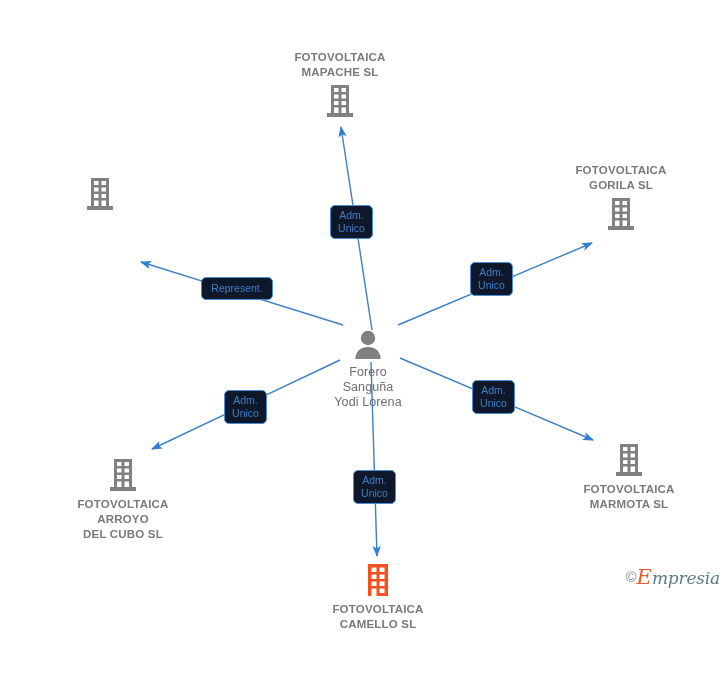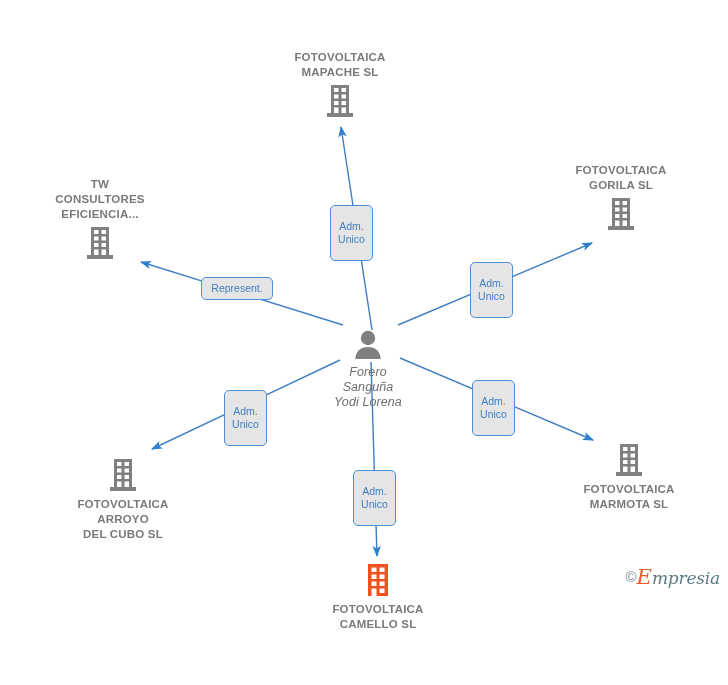--- a/index.html
+++ b/index.html
@@ -52,26 +52,26 @@
     margin: 0 auto;
     line-height: 0;
   }
   .node.label-top .node-label { margin-bottom: 4px; }
   .node.label-bottom .node-label { margin-top: 5px; }
 
   .edge-label {
     position: absolute;
     border: 1px solid #4a8fdc;
     border-radius: 5px;
-    background: #e5e5e5;
+    background: #0f172a;
     color: #3f7fc4;
     font-size: 10.5px;
     line-height: 13px;
     text-align: center;
-    padding: 14px 6px;
+    padding: 3px 6px;
     white-space: pre-line;
     box-sizing: border-box;
   }
 
   .watermark {
     position: absolute;
     right: 8px;
     bottom: 8px;
     font-size: 17px;
     line-height: 20px;
@@ -155,40 +155,37 @@
         <rect x="15.5" y="10.5" width="4.5" height="4" fill="#ffffff"></rect>
         <rect x="8" y="17" width="4.5" height="4" fill="#ffffff"></rect>
         <rect x="15.5" y="17" width="4.5" height="4" fill="#ffffff"></rect>
         <rect x="8" y="23.5" width="4.5" height="5.5" fill="#ffffff"></rect>
         <rect x="15.5" y="23.5" width="4.5" height="5.5" fill="#ffffff"></rect>
       </svg>
     </span>
   </div>
 
   <div class="node label-top" style="left:100px; top:177px;">
-    <div class="node-label">TW
-CONSULTORES
-EFICIENCIA...</div>
-    <span class="node-icon">
-      <svg width="28" height="34" viewBox="0 0 28 34">
-        <rect x="5" y="1" width="18" height="28" fill="#808080"></rect>
-        <rect x="1" y="29" width="26" height="4" fill="#808080"></rect>
-        <rect x="8" y="4" width="4.5" height="4" fill="#ffffff"></rect>
-        <rect x="15.5" y="4" width="4.5" height="4" fill="#ffffff"></rect>
-        <rect x="8" y="10.5" width="4.5" height="4" fill="#ffffff"></rect>
-        <rect x="15.5" y="10.5" width="4.5" height="4" fill="#ffffff"></rect>
-        <rect x="8" y="17" width="4.5" height="4" fill="#ffffff"></rect>
-        <rect x="15.5" y="17" width="4.5" height="4" fill="#ffffff"></rect>
-        <rect x="8" y="23.5" width="4.5" height="5.5" fill="#ffffff"></rect>
-        <rect x="15.5" y="23.5" width="4.5" height="5.5" fill="#ffffff"></rect>
-      </svg>
-    </span>
-  </div>
-
-  <div class="node label-bottom" style="left:368px; top:330px;font-style:italic;">
+    <span class="node-icon">
+      <svg width="28" height="34" viewBox="0 0 28 34">
+        <rect x="5" y="1" width="18" height="28" fill="#808080"></rect>
+        <rect x="1" y="29" width="26" height="4" fill="#808080"></rect>
+        <rect x="8" y="4" width="4.5" height="4" fill="#ffffff"></rect>
+        <rect x="15.5" y="4" width="4.5" height="4" fill="#ffffff"></rect>
+        <rect x="8" y="10.5" width="4.5" height="4" fill="#ffffff"></rect>
+        <rect x="15.5" y="10.5" width="4.5" height="4" fill="#ffffff"></rect>
+        <rect x="8" y="17" width="4.5" height="4" fill="#ffffff"></rect>
+        <rect x="15.5" y="17" width="4.5" height="4" fill="#ffffff"></rect>
+        <rect x="8" y="23.5" width="4.5" height="5.5" fill="#ffffff"></rect>
+        <rect x="15.5" y="23.5" width="4.5" height="5.5" fill="#ffffff"></rect>
+      </svg>
+    </span>
+  </div>
+
+  <div class="node label-bottom" style="left:368px; top:330px;">
     <span class="node-icon">
       <svg width="32" height="30" viewBox="0 0 32 30">
         <circle cx="16" cy="8" r="7.2" fill="#808080"></circle>
         <path d="M16 17 C7.5 17 3.6 22.5 3.3 29 L28.7 29 C28.4 22.5 24.5 17 16 17 Z" fill="#808080"></path>
       </svg>
     </span>
     <div class="node-label person">Forero
 Sanguña
 Yodi Lorena</div>
   </div>

